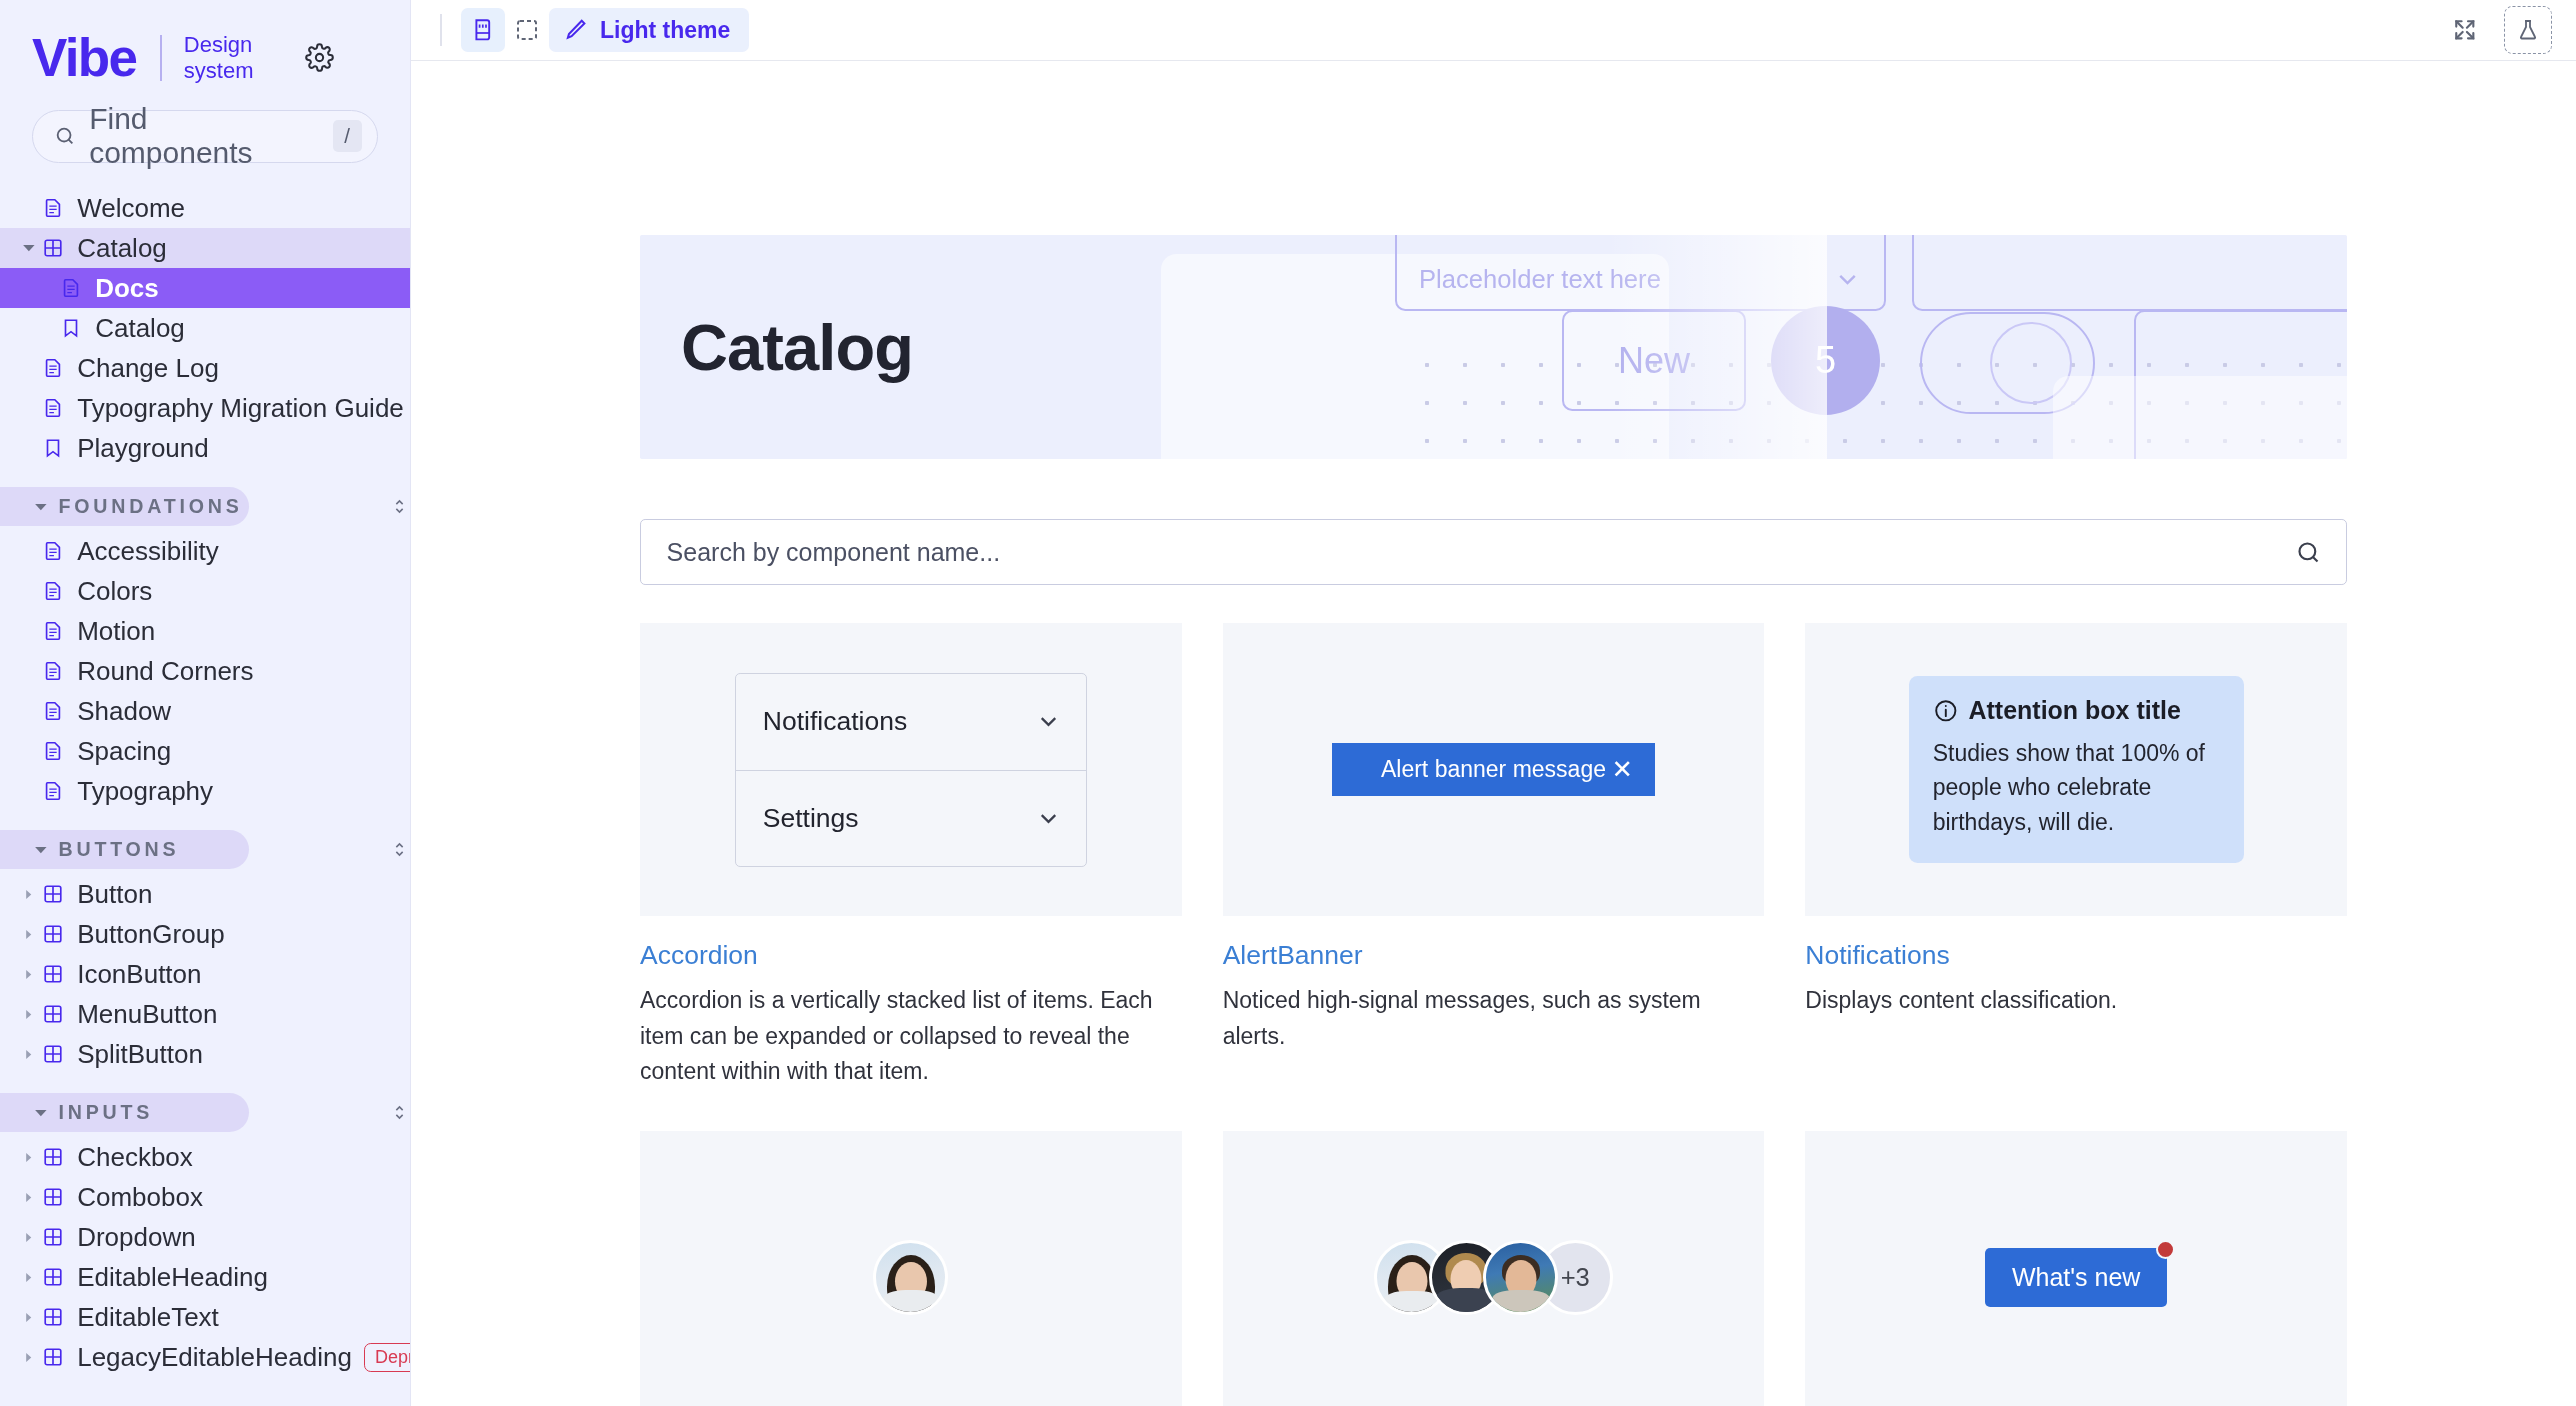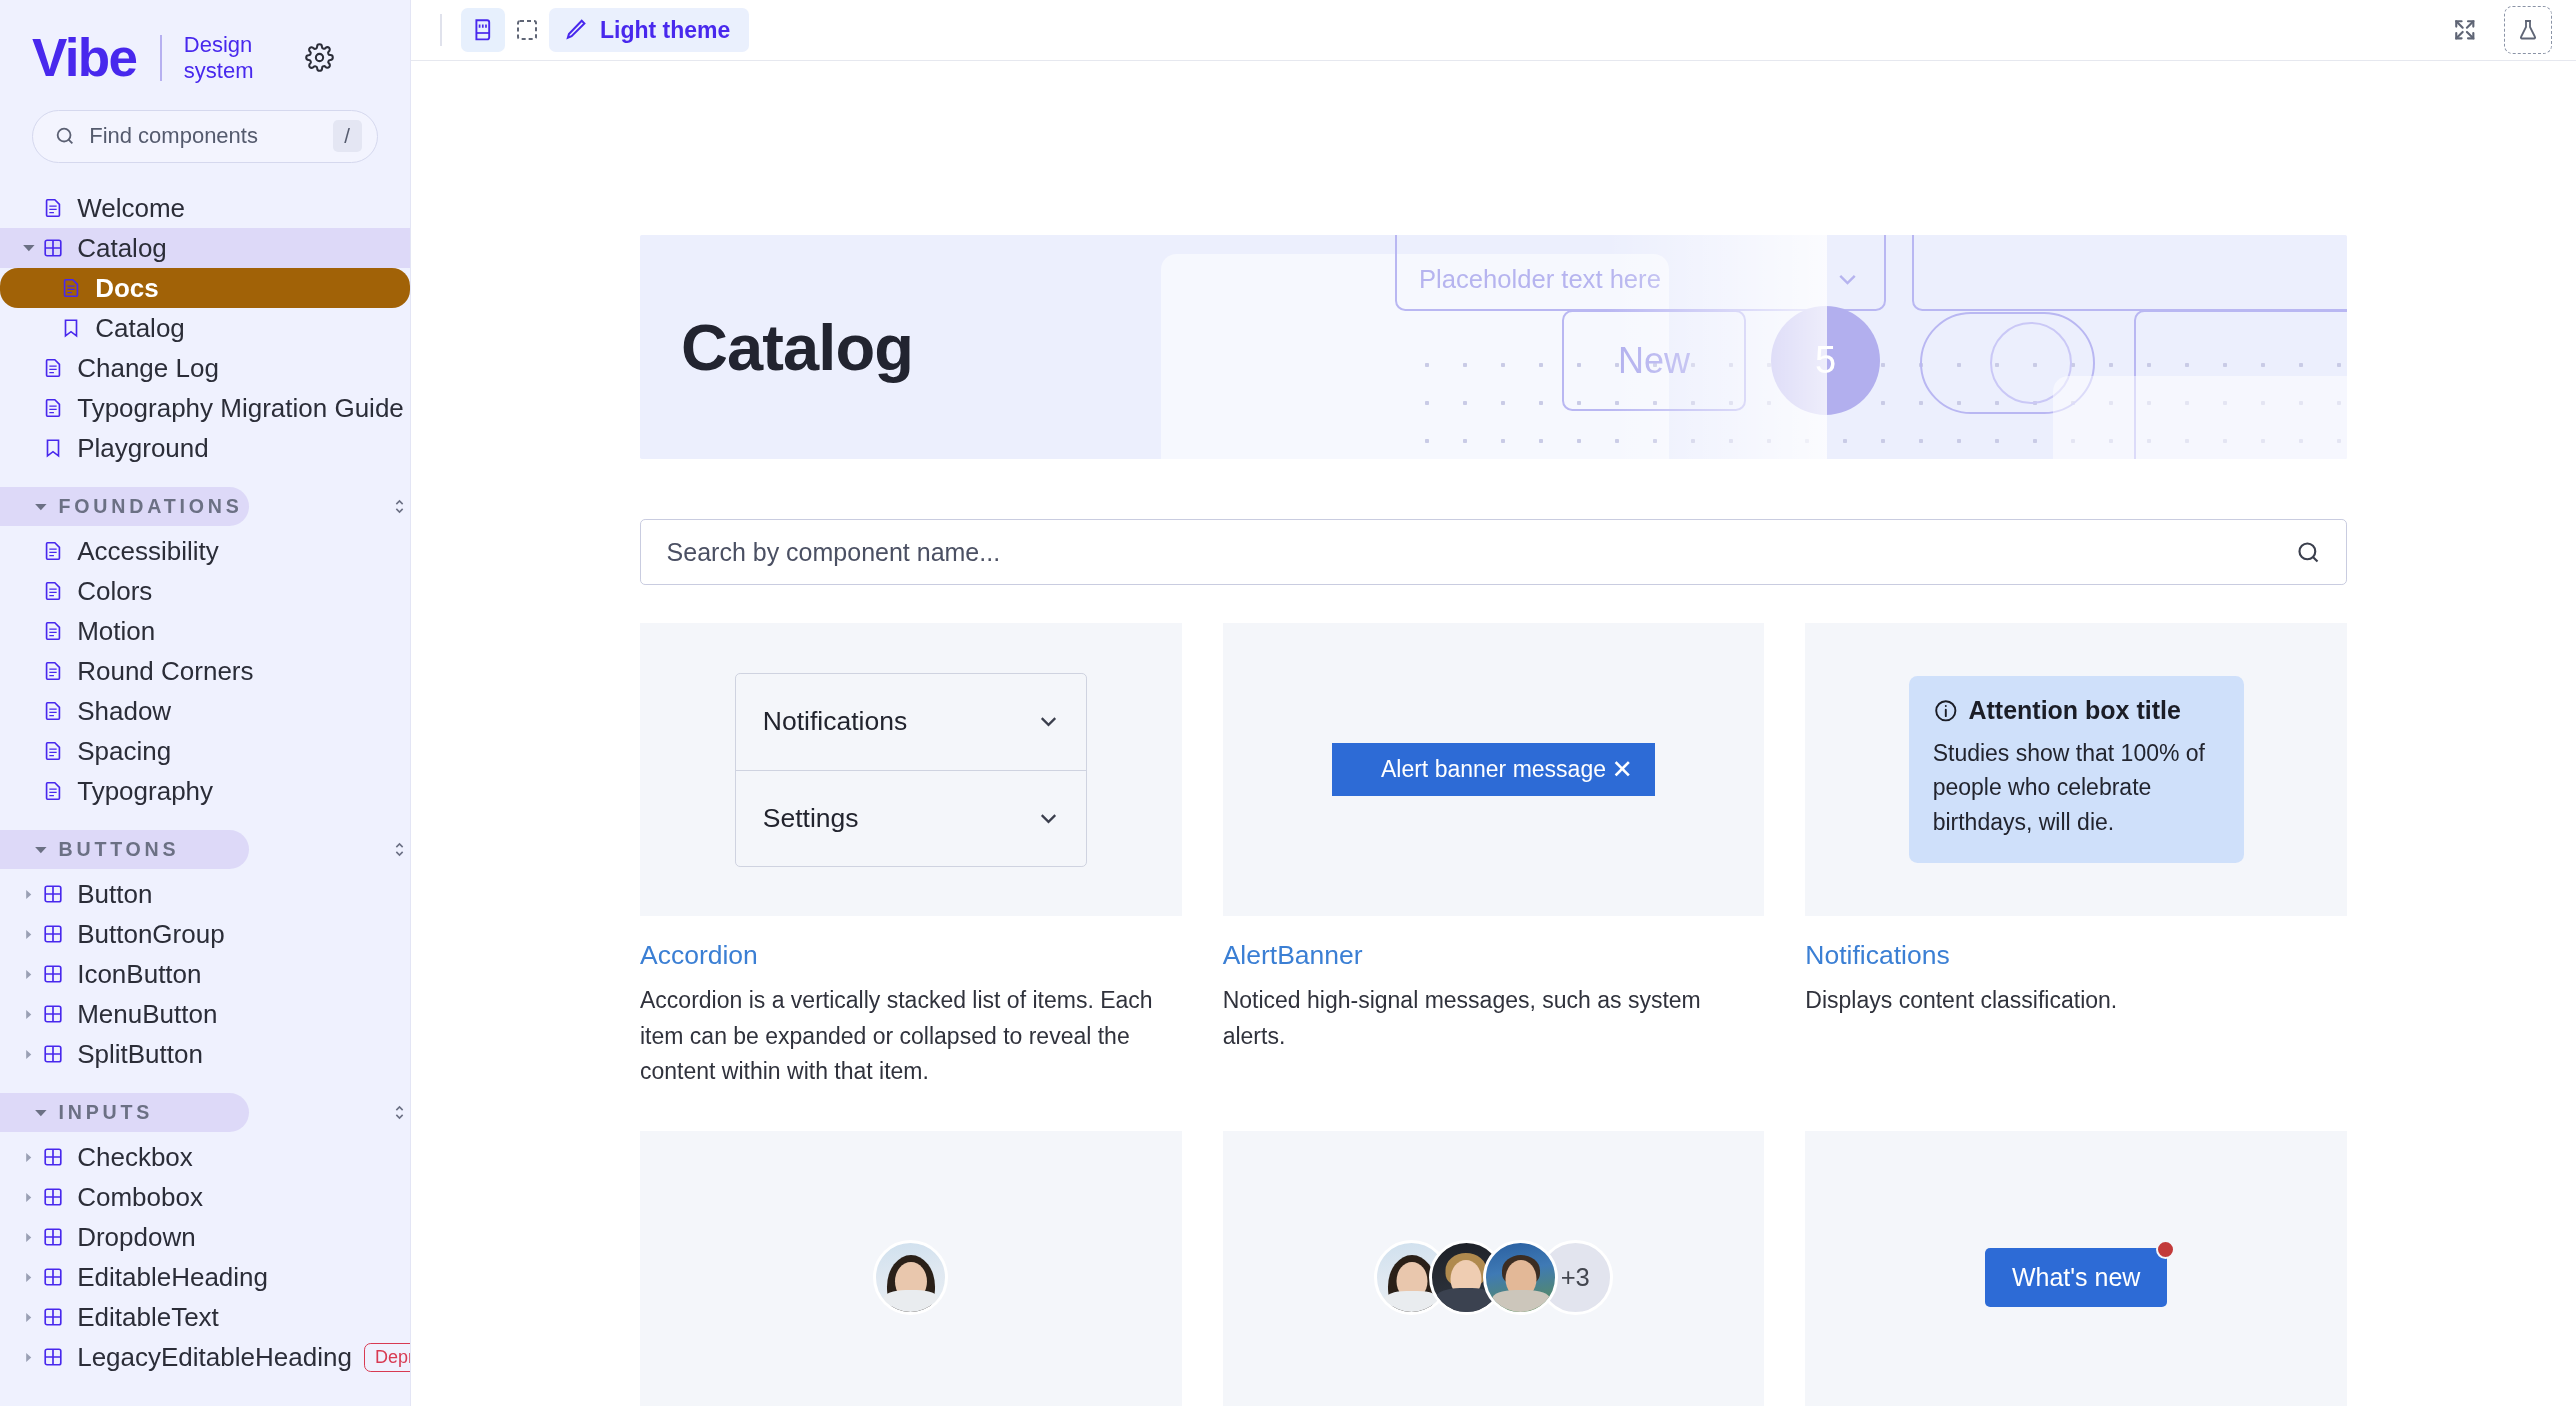--- a/index.html
+++ b/index.html
@@ -34,21 +34,21 @@
     display: flex; align-items: center; justify-content: center;
     cursor: pointer;
   }
 
   .search-wrap { padding: 25.6px 32px 0 32px; }
   .search-box {
     height: 53px; border: 0.9px solid #d5d8ee; border-radius: 27px;
     background: #f3f4fe; display: flex; align-items: center;
     padding: 0 15.4px 0 20.5px; gap: 13.7px;
   }
-  .search-box .ph { flex: 1; font-size: 22px; color: #555b6e; }
+  .search-box .ph { flex: 1; font-size: 30px; color: #555b6e; }
   .slash-key {
     width: 29px; height: 32px; background: #e4e6f3; border-radius: 5.1px;
     display: flex; align-items: center; justify-content: center;
     font-size: 20.5px; color: #555b6e;
   }
 
   .nav { margin-top: 25.6px; }
   .nav-item {
     display: flex; align-items: center; height: 40px;
     padding-left: 19px; gap: 0; cursor: pointer; position: relative;
@@ -56,21 +56,21 @@
   .nav-item .caret {
     width: 19px; flex: 0 0 19px; display: flex;
     align-items: center; justify-content: center;
   }
   .nav-item .nav-ico {
     width: 29px; flex: 0 0 29px; display: flex;
     align-items: center; justify-content: center; margin-right: 10.2px;
   }
   .nav-item .nav-lbl { font-size: 26px; color: #2b2d38; white-space: nowrap; }
   .nav-item.indent { padding-left: 56px; }
-  .nav-item.selected { background: #a16207; border-radius: 18px; }
+  .nav-item.selected { background: #8b5cf6; }
   .nav-item.selected .nav-lbl { color: #ffffff; font-weight: bold; }
   .nav-item.expanded { background: #ddd9f8; }
 
   .sec-head {
     display: flex; align-items: center; height: 39px;
     margin: 19px 0 5.1px 0; padding-left: 31px;
     background: #ddd9f8; border-radius: 0 20.5px 20.5px 0;
     width: 249px; cursor: pointer; position: relative;
   }
   .sec-head .caret { width: 19px; flex: 0 0 19px; display:flex; align-items:center; justify-content:center; }

